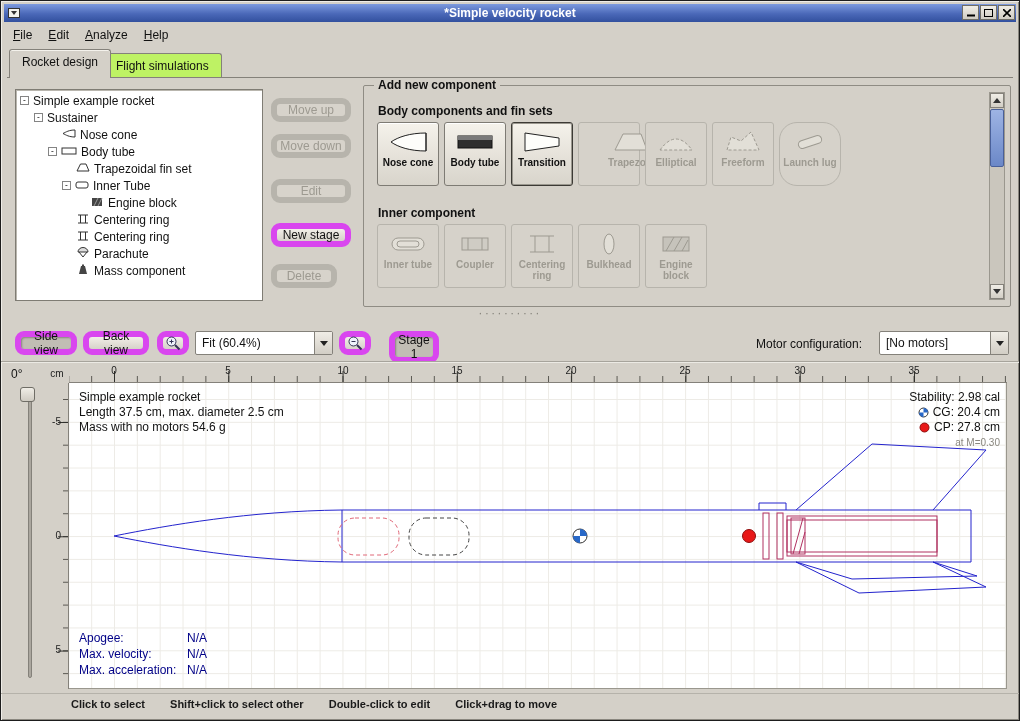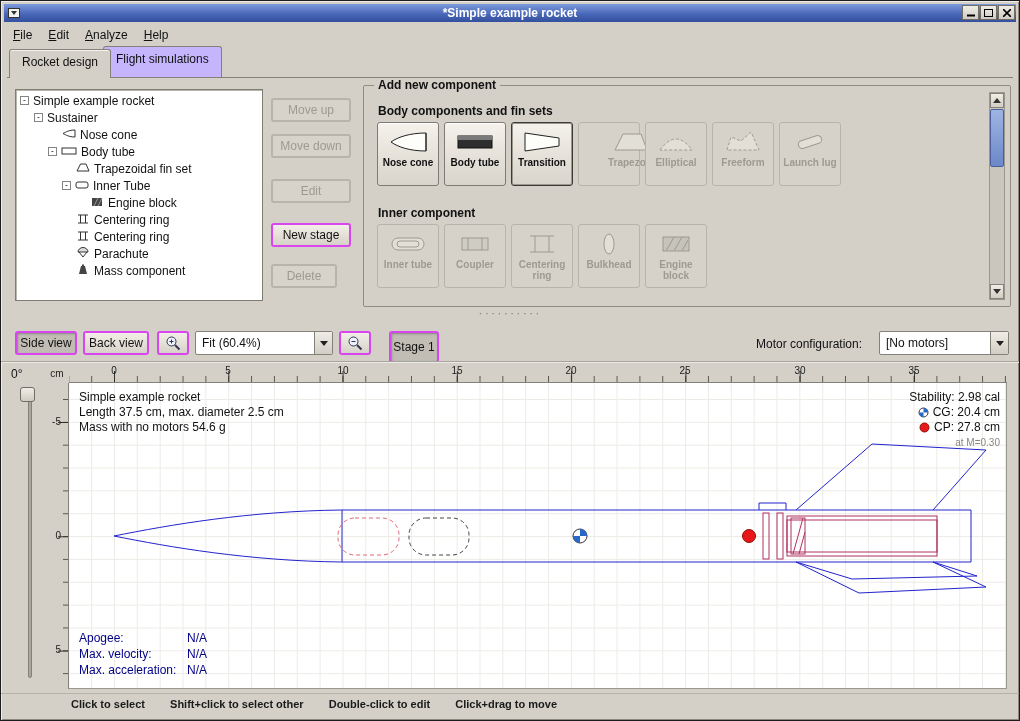--- a/index.html
+++ b/index.html
@@ -20,34 +20,34 @@
   
   .menubar { position:absolute; left:4px; top:22px; right:4px; height:23px; display:flex; align-items:center; }
   .menu-item { padding:2px 8px; font-size:12px; color:#111; }
   .menu-item::first-letter { text-decoration:underline; }
 
   
   .tabs { position:absolute; left:6px; top:47px; right:6px; height:30px; }
   .tab { position:absolute; bottom:0; font-size:12px; color:#111; padding:5px 12px 6px;
          border:1px solid #84817a; border-bottom:none; border-radius:3px 3px 0 0; }
   .tab.active { background:#d4d0c8; height:29px; z-index:3; box-shadow:inset 0 1px 0 #f4f2ec; }
-  .tab.inactive { background:#c4b5fd; height:32px; }
+  .tab.inactive { background:#bef264; height:25px; }
   .tab-baseline { position:absolute; left:6px; right:6px; top:76px; height:1px; background:#84817a; z-index:1; }
 
   
   .tree-panel { position:absolute; left:14px; top:88px; width:248px; height:212px; background:#fff;
                 border:1px solid #7f7c74; box-shadow:inset 1px 1px 0 #b9b6ae; overflow:hidden; padding:2px 0; }
   .tree-row { height:17px; display:flex; align-items:center; font-size:12px; color:#111; white-space:nowrap; }
   .handle { width:9px; height:9px; border:1px solid #848484; background:#fff; font:8px/7px "DejaVu Sans Mono",monospace;
             text-align:center; margin-right:4px; flex:0 0 auto; }
   .handle::before { content:"-"; }
   .tree-ic { margin-right:4px; flex:0 0 auto; }
 
   .btn { position:absolute; font-size:12px; color:#111; text-align:center;
-         background:linear-gradient(#f2efe8,#d6d2c9); border:2px solid #d946ef; border-radius:3px;
+         background:linear-gradient(#f2efe8,#d6d2c9); border:6px solid #d946ef; border-radius:9px;
          display:flex; align-items:center; justify-content:center; }
   .btn.dis { color:#9d9a91; background:#d7d3cb; border-color:#b7b4ac; }
   .btn.pressed { background:#c1bdb4; box-shadow:inset 1px 1px 2px rgba(0,0,0,.3); }
 
   .group { position:absolute; left:362px; top:84px; width:648px; height:222px;
            border:1px solid #8f8c84; border-radius:2px; }
   .group-title { position:absolute; left:10px; top:-8px; padding:0 4px; background:#d4d0c8;
                  font-size:12px; font-weight:bold; color:#111; }
   .subtitle { position:absolute; font-size:12px; font-weight:bold; color:#111; }
 
@@ -135,21 +135,21 @@
 
 <div class="window">
 
   <div class="titlebar">
     <div class="tb-iconbox">
       <svg width="12" height="10">
           <rect x="0.5" y="0.5" width="11" height="9" fill="#f2f2ee" stroke="#333"></rect>
           <path d="M3 3 h6 l-3 4 z" fill="#333"></path>
         </svg>
     </div>
-    <div class="title">*Simple example rocket</div>
+    <div class="title">*Simple velocity rocket</div>
     <div class="tb-btns">
       <div class="tb-btn">
           <svg width="8" height="8">
             <line x1="0" y1="6.5" x2="8" y2="6.5" stroke="#000" stroke-width="2"></line>
           </svg>
         </div>
       <div class="tb-btn">
           <svg width="9" height="8">
             <rect x="0.5" y="0.5" width="8" height="7" fill="none" stroke="#000"></rect>
           </svg>
@@ -287,21 +287,21 @@
           <path d="M6 22 Q22 0 38 22 Z" fill="#e2dfd7" stroke="#9d9a91" stroke-dasharray="3 2"></path>
         </svg>
       <span class="comp-lbl">Elliptical</span>
     </div>
     <div class="comp-btn dis" style="left:348px; top:36px;">
       <svg width="44" height="28">
           <path d="M6 22 L10 9 L20 13 L30 4 L38 22 Z" fill="#e2dfd7" stroke="#9d9a91" stroke-dasharray="3 2"></path>
         </svg>
       <span class="comp-lbl">Freeform</span>
     </div>
-    <div class="comp-btn dis" style="left:415px; top:36px;">
+    <div class="comp-btn dis" style="left:415px; top:36px;border-radius:18px;">
       <svg width="44" height="28">
           <g transform="rotate(-18 22 14)">
             <rect x="10" y="10" width="24" height="8" rx="4" fill="#e2dfd7" stroke="#9d9a91"></rect>
           </g>
         </svg>
       <span class="comp-lbl">Launch lug</span>
     </div>
 
     <span class="subtitle" style="left:14px; top:120px;">Inner component</span>
 

